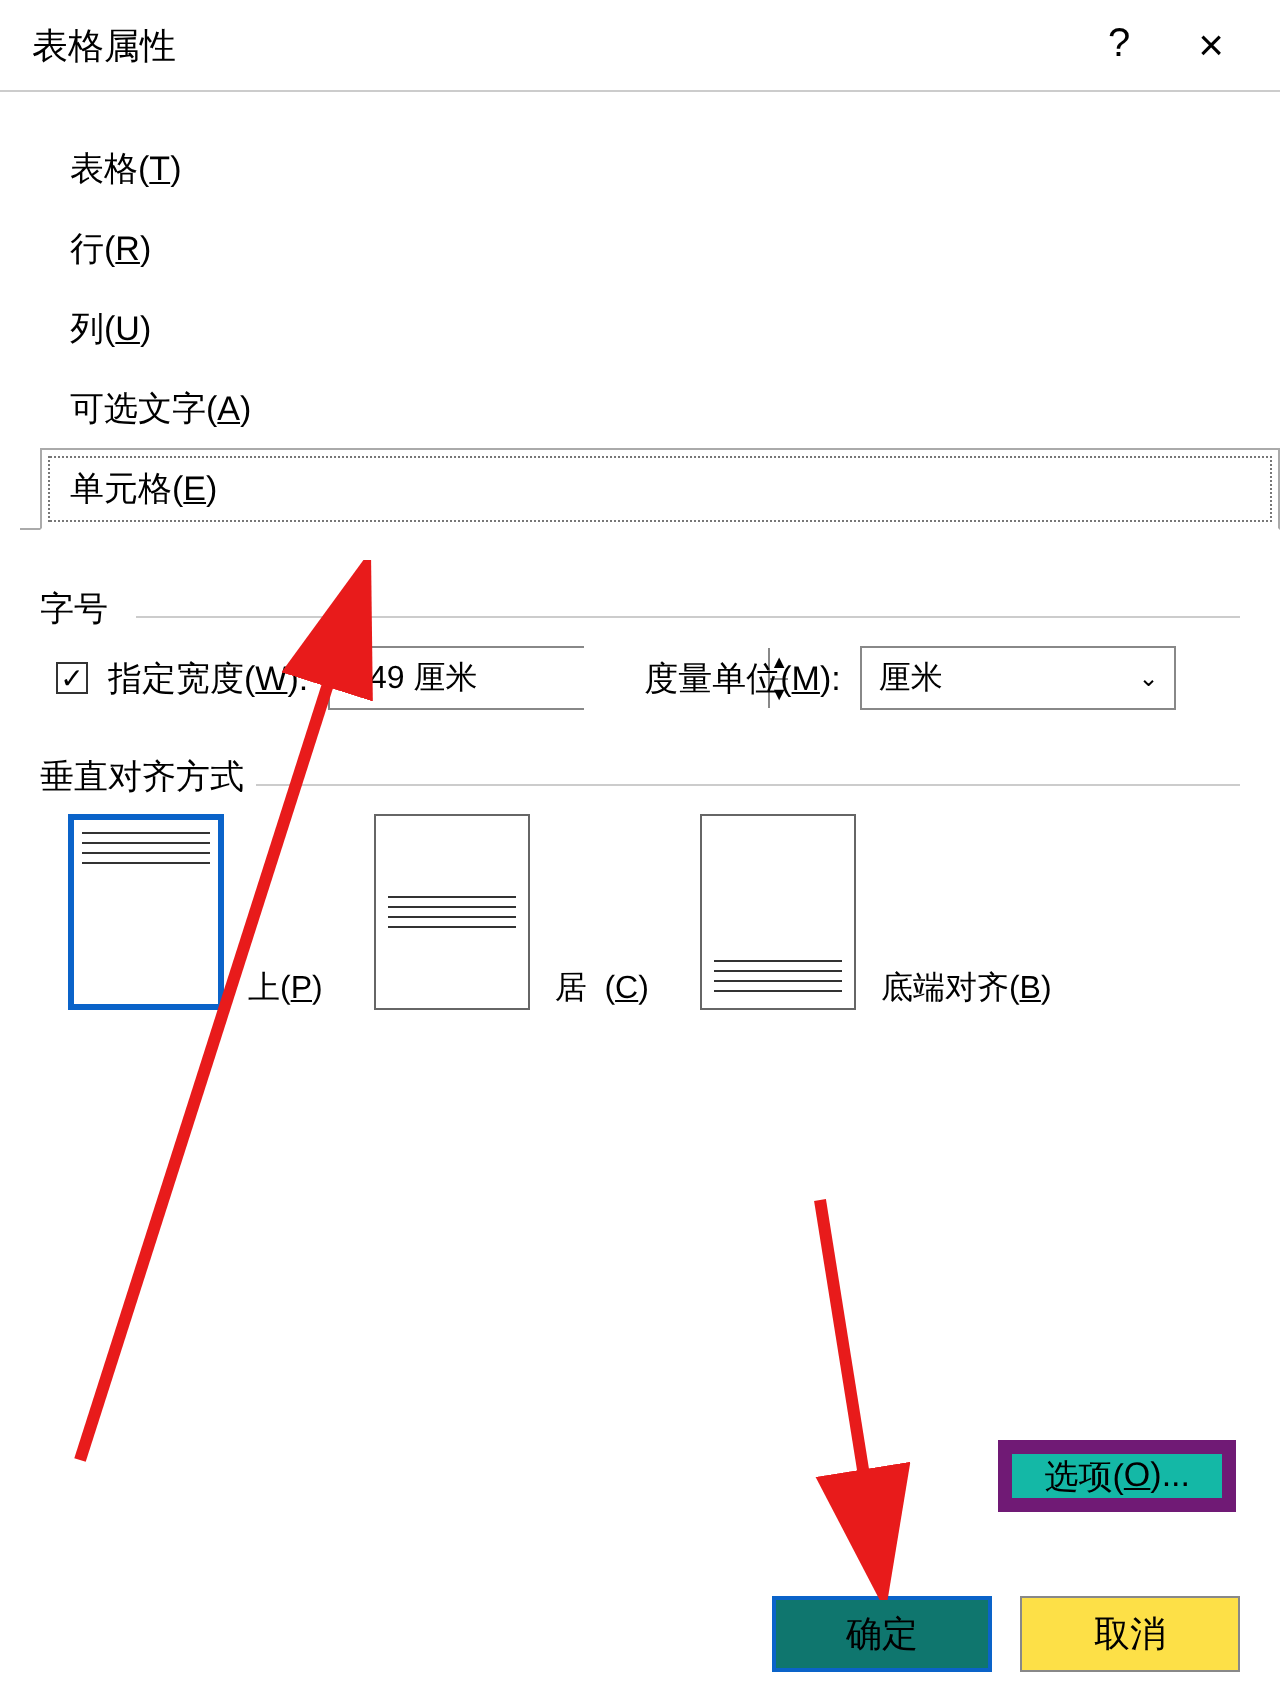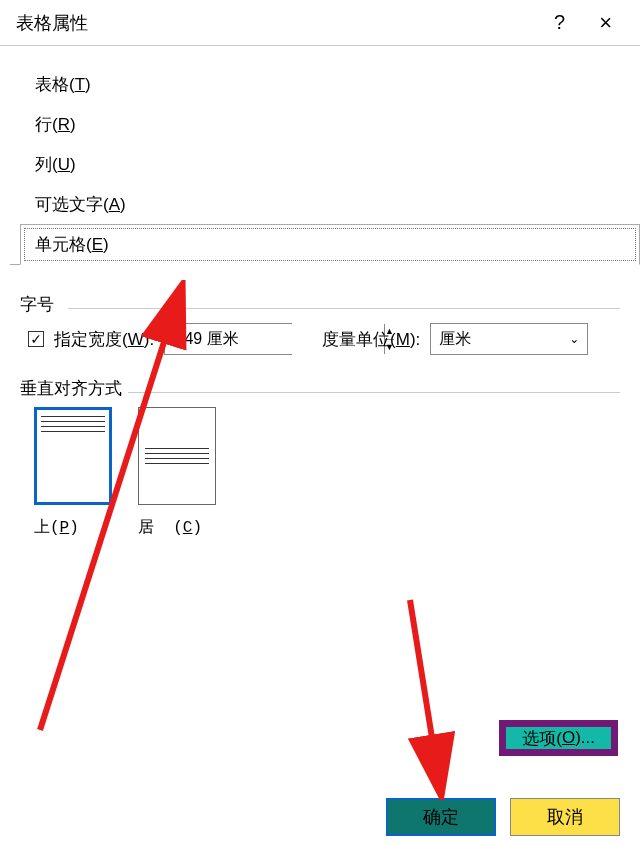--- a/index.html
+++ b/index.html
@@ -165,24 +165,23 @@
       right: 8px;
       font-size: 12px;
     }
     .align-row {
       display: flex;
       gap: 26px;
       margin: 14px 0 0 14px;
     }
     .align-item {
       display: flex;
-      flex-direction: column;
-      align-items: flex-start;
+      flex-direction: row;
+      align-items: flex-end;
       gap: 12px;
-      font-family: Liberation Mono, monospace;
     }
     .align-box {
       width: 78px;
       height: 98px;
       border: 1px solid #666;
       background: #fff;
       display: flex;
       cursor: pointer;
       padding: 6px;
     }
@@ -331,20 +330,33 @@
             <div class="lines">
                 <div class="l"></div>
                 <div class="l"></div>
                 <div class="l"></div>
                 <div class="l"></div>
               </div>
           </div>
         </div>
         <span class="align-label">居&nbsp;&nbsp;(<span class="accel">C</span>)</span>
       </div>
+      <div class="align-item">
+        <div class="align-box">
+          <div class="align-inner align-bot">
+            <div class="lines">
+                <div class="l"></div>
+                <div class="l"></div>
+                <div class="l"></div>
+                <div class="l"></div>
+              </div>
+          </div>
+        </div>
+        <span class="align-label">底端对齐(<span class="accel">B</span>)</span>
+      </div>
     </div>
   </div>
 
 </div>
 
 <div class="options-btn">选项(<span class="accel" style="text-decoration:underline">O</span>)...</div>
 
 <div class="footer">
   <div class="btn primary">确定</div>
   <div class="btn">取消</div>

